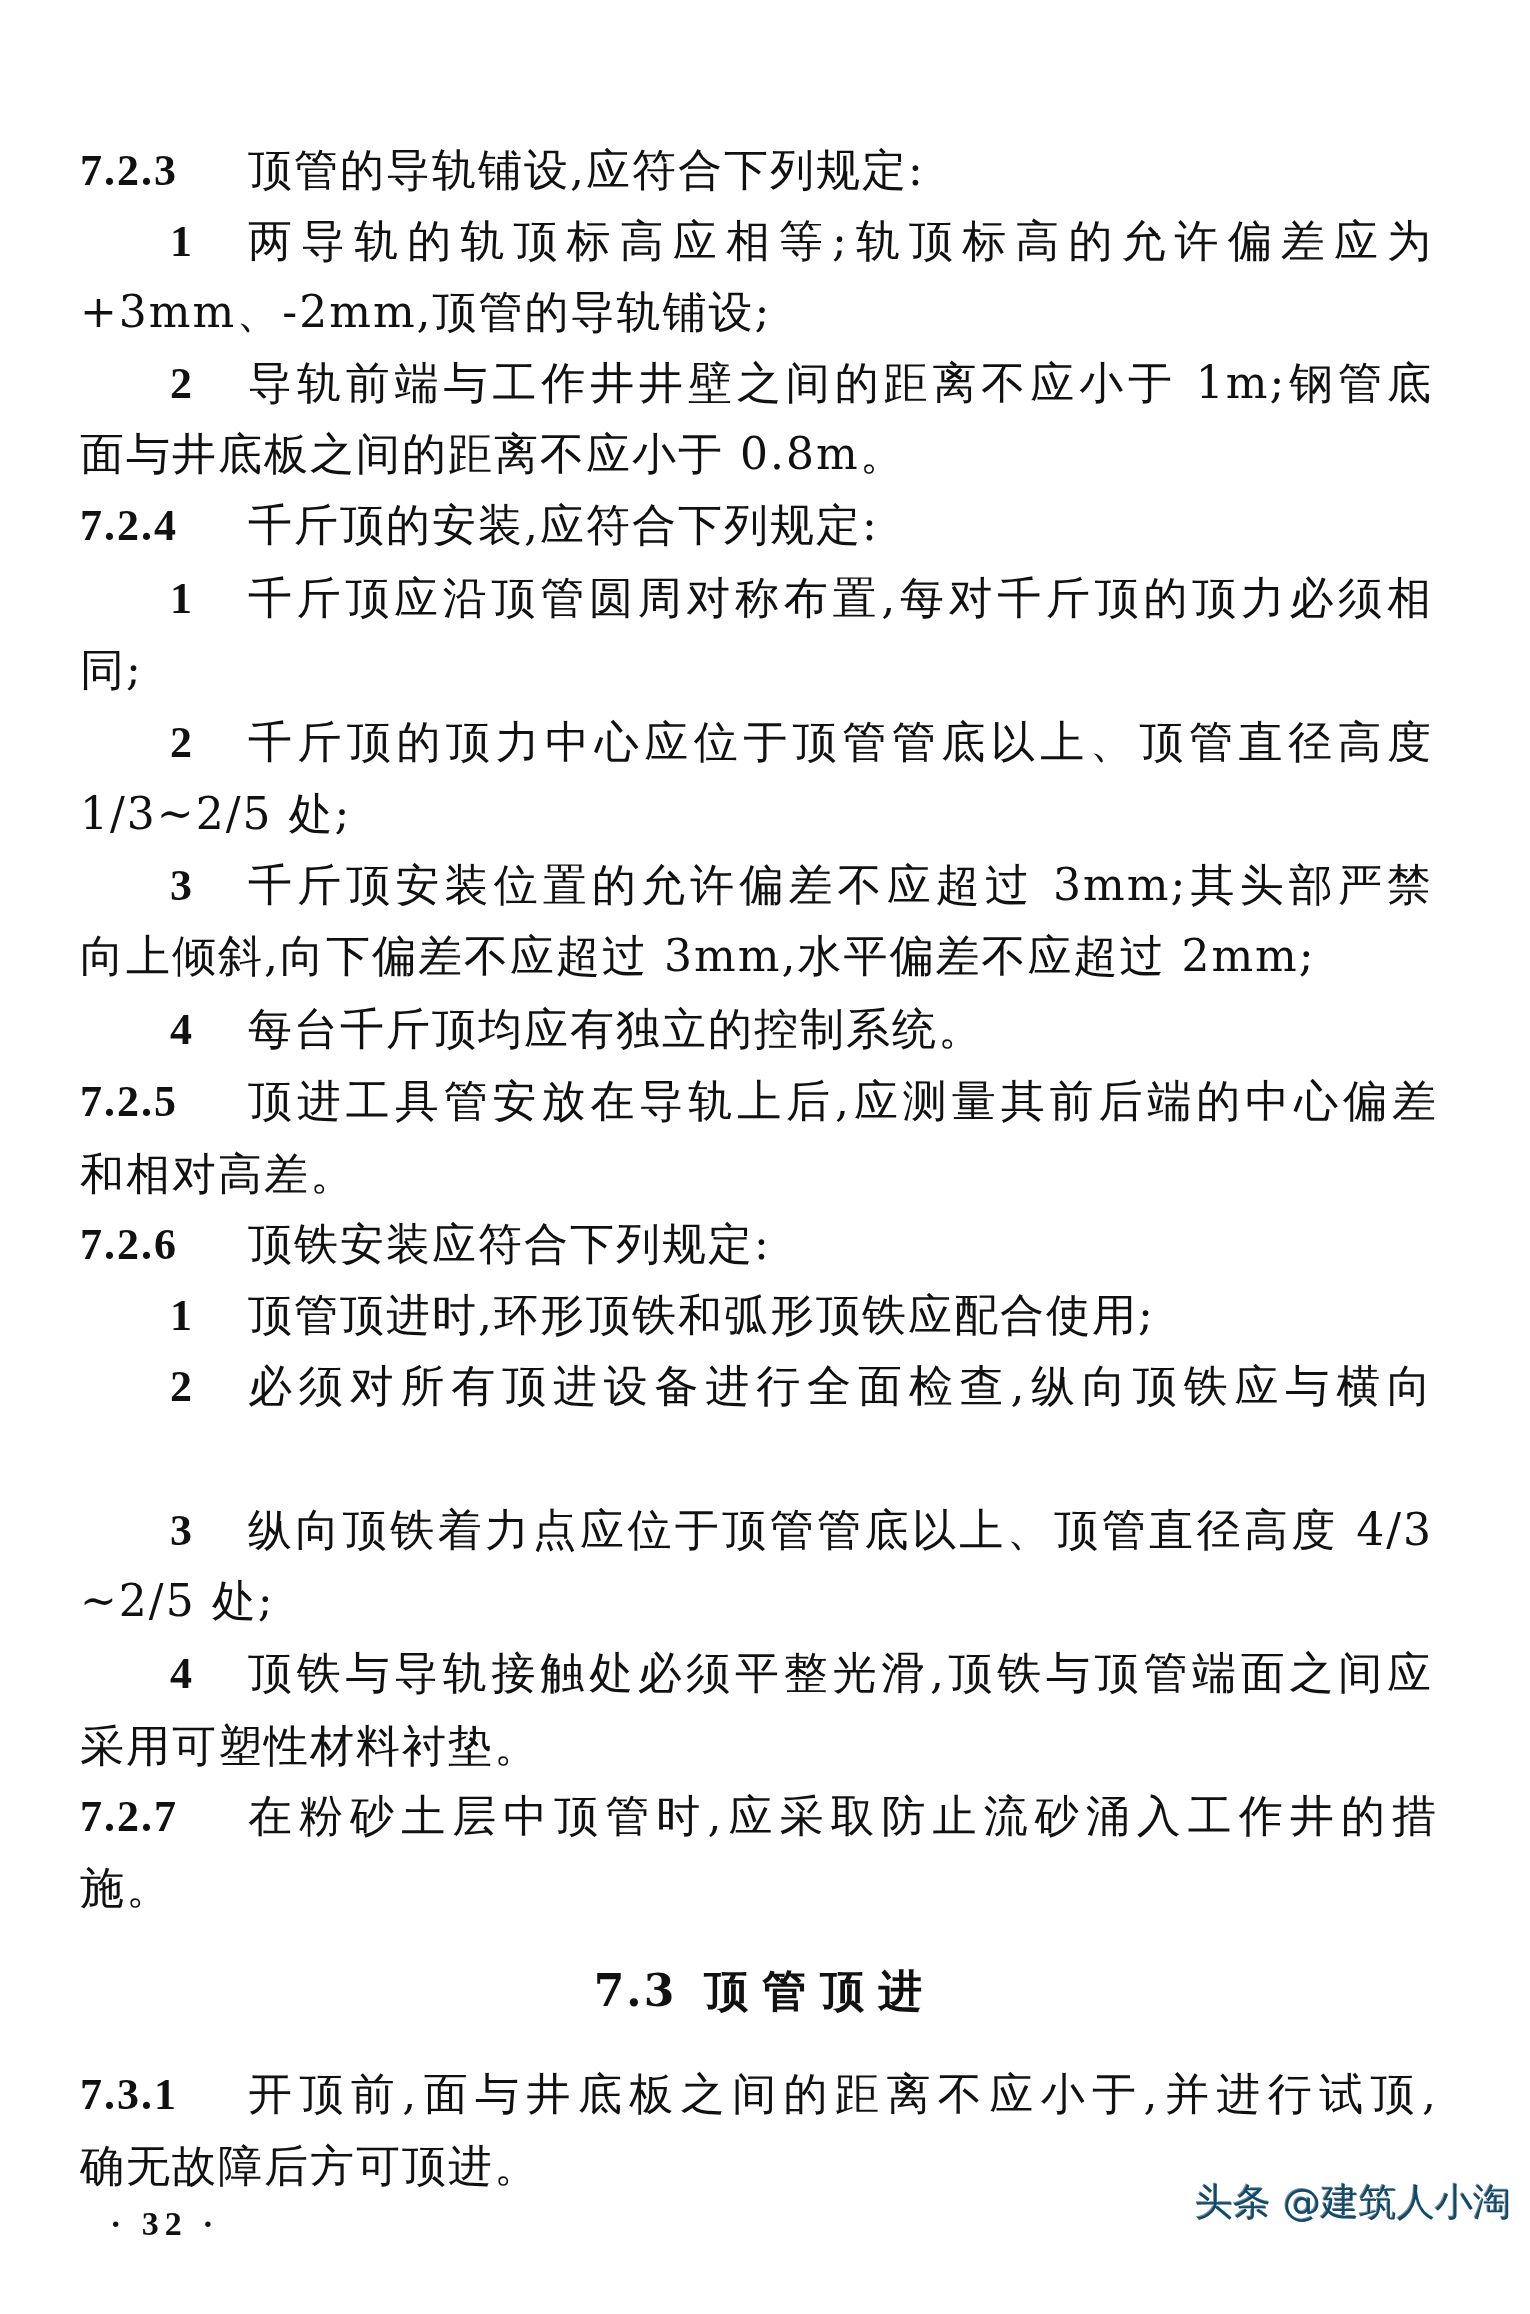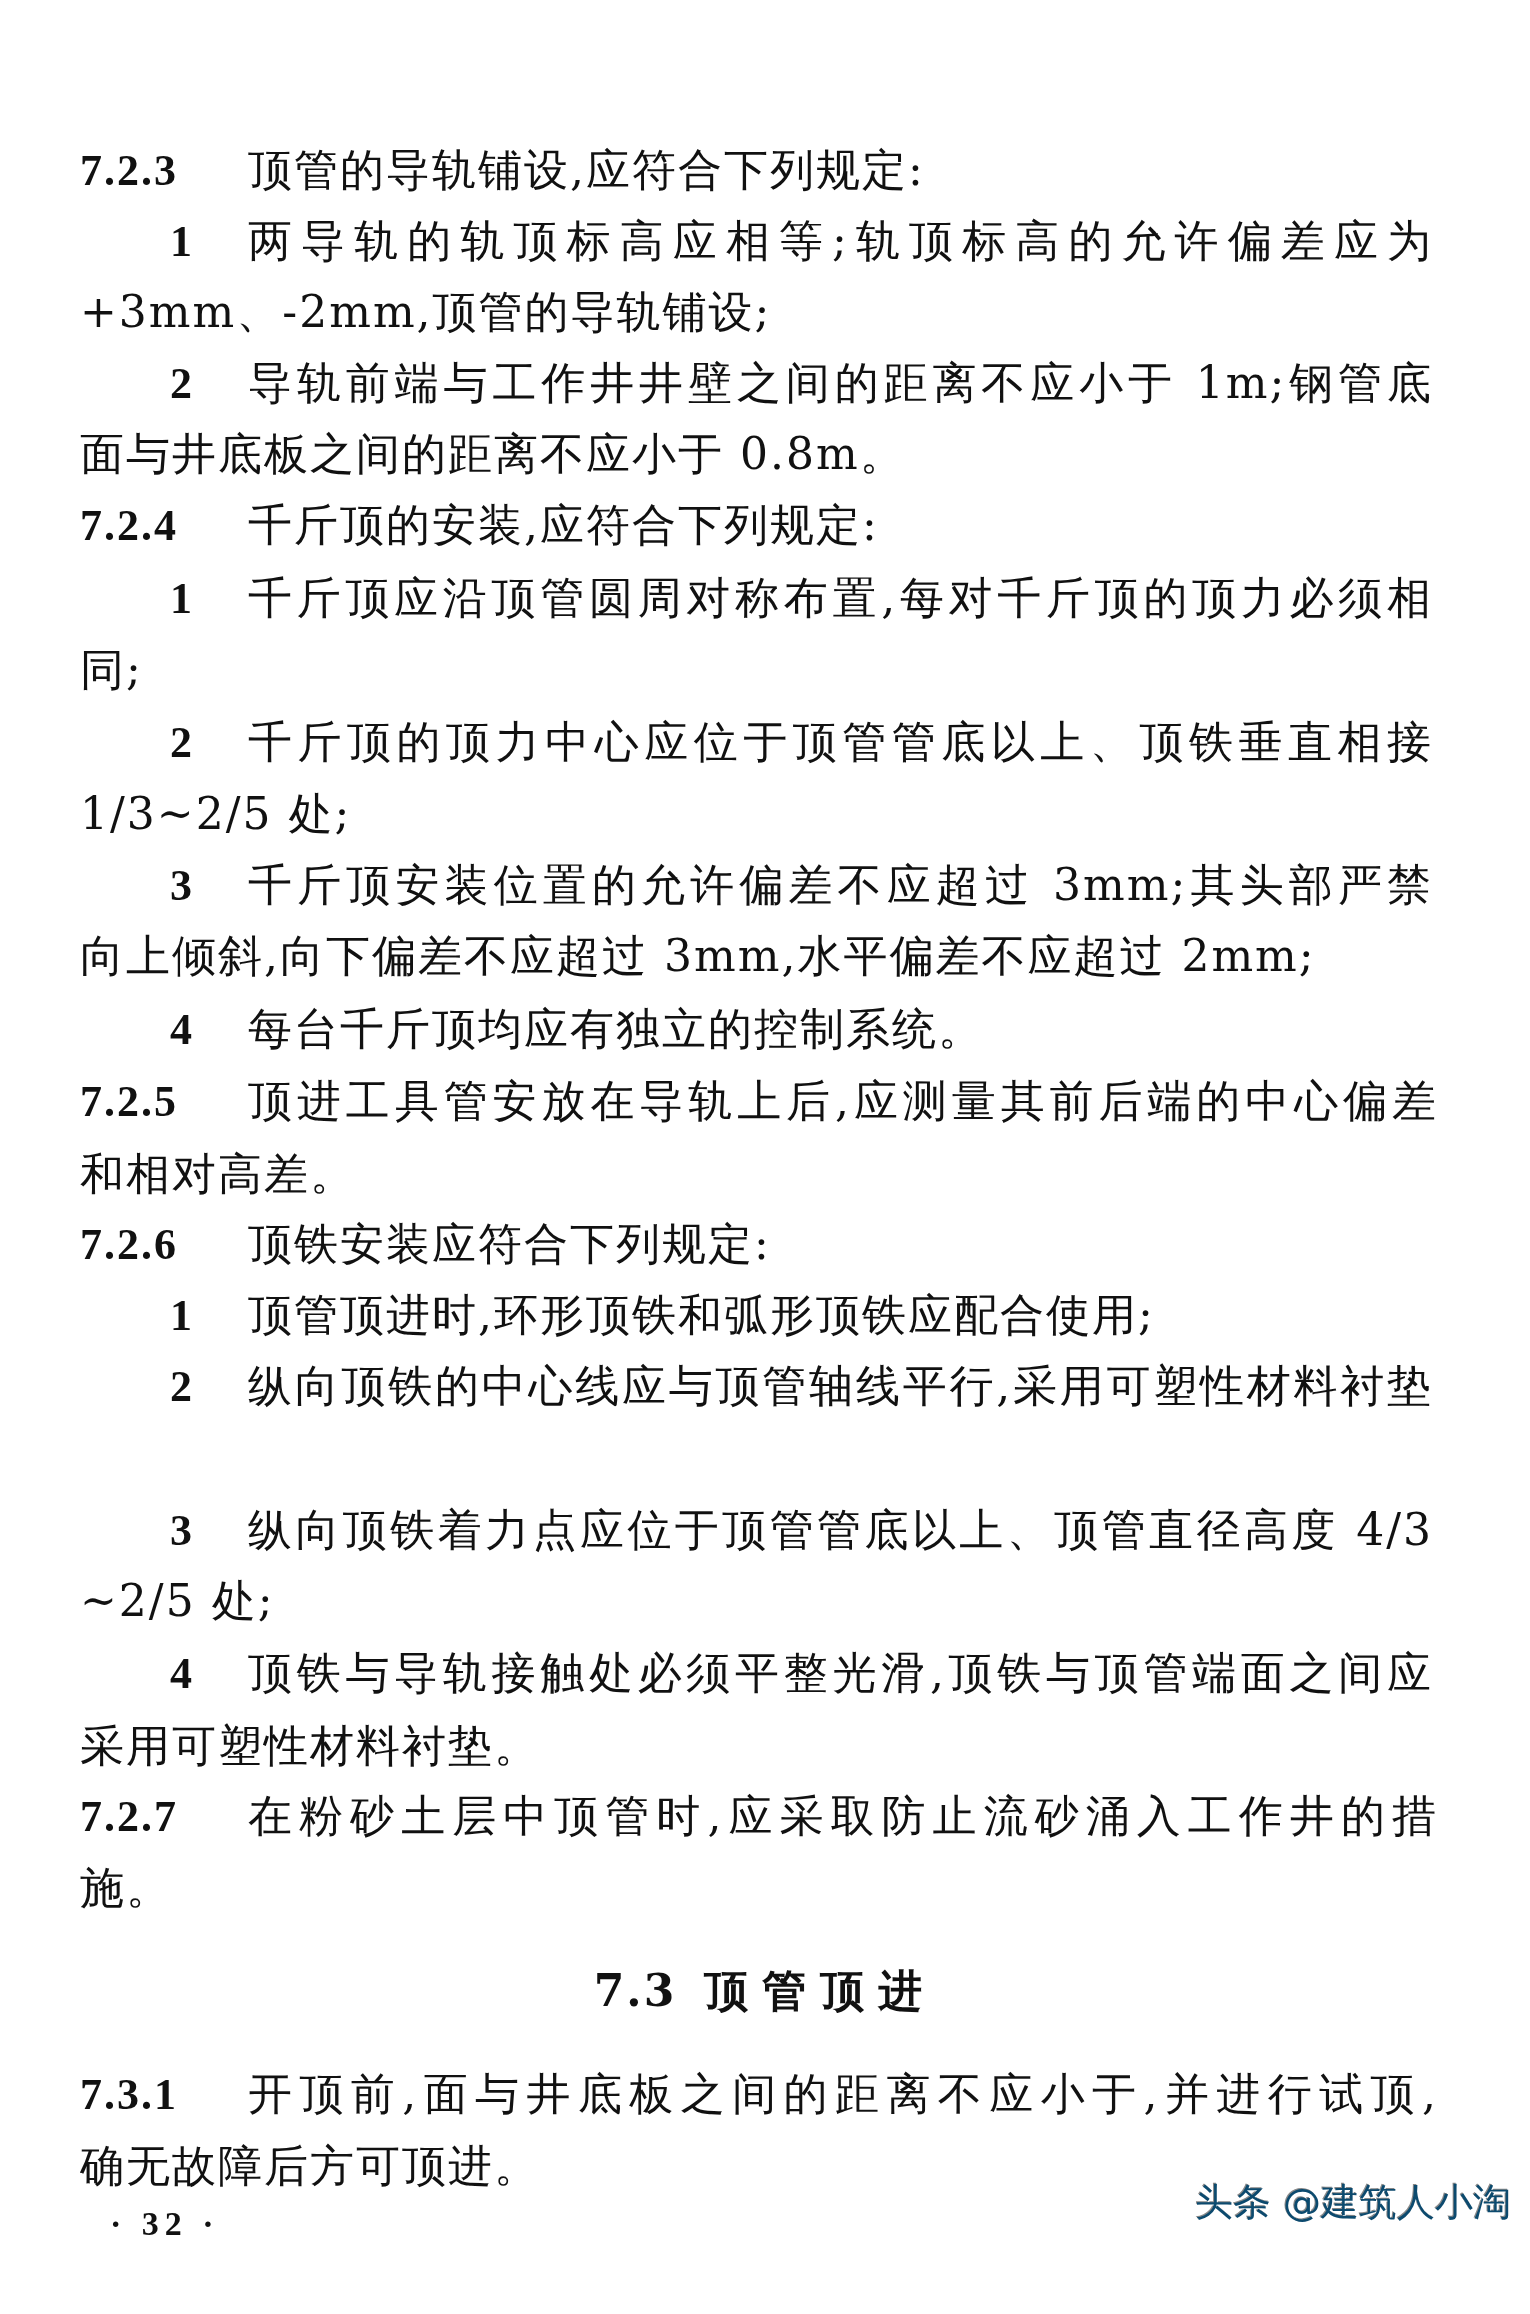--- a/index.html
+++ b/index.html
@@ -60,21 +60,21 @@
   <div class="line clause" style="top:489px">
     <span class="clause-no">7.2.4</span><span>千斤顶的安装,应符合下列规定:</span>
   </div>
   <div class="line item" style="top:562px">
     <span class="item-no">1</span><span class="justify-inner">千斤顶应沿顶管圆周对称布置,每对千斤顶的顶力必须相</span>
   </div>
   <div class="line cont" style="top:634px">
     <span>同;</span>
   </div>
   <div class="line item" style="top:706px">
-    <span class="item-no">2</span><span class="justify-inner">千斤顶的顶力中心应位于顶管管底以上、顶铁垂直相接</span>
+    <span class="item-no">2</span><span class="justify-inner">千斤顶的顶力中心应位于顶管管底以上、顶管直径高度</span>
   </div>
   <div class="line cont" style="top:778px">
     <span>1/3~2/5 处;</span>
   </div>
   <div class="line item" style="top:849px">
     <span class="item-no">3</span><span class="justify-inner">千斤顶安装位置的允许偏差不应超过 3mm;其头部严禁</span>
   </div>
   <div class="line cont" style="top:920px">
     <span>向上倾斜,向下偏差不应超过 3mm,水平偏差不应超过 2mm;</span>
   </div>
@@ -89,21 +89,21 @@
     <span>和相对高差。</span>
   </div>
 
   <div class="line clause" style="top:1208px">
     <span class="clause-no">7.2.6</span><span>顶铁安装应符合下列规定:</span>
   </div>
   <div class="line item" style="top:1279px">
     <span class="item-no">1</span><span>顶管顶进时,环形顶铁和弧形顶铁应配合使用;</span>
   </div>
   <div class="line item" style="top:1350px">
-    <span class="item-no">2</span><span class="justify-inner">纵向顶铁的中心线应与顶管轴线平行,采用可塑性材料衬垫</span>
+    <span class="item-no">2</span><span class="justify-inner">必须对所有顶进设备进行全面检查,纵向顶铁应与横向</span>
   </div>
   <div class="line item" style="top:1494px">
     <span class="item-no">3</span><span class="justify-inner">纵向顶铁着力点应位于顶管管底以上、顶管直径高度 4/3</span>
   </div>
   <div class="line cont" style="top:1565px">
     <span>~2/5 处;</span>
   </div>
   <div class="line item" style="top:1637px">
     <span class="item-no">4</span><span class="justify-inner">顶铁与导轨接触处必须平整光滑,顶铁与顶管端面之间应</span>
   </div>

